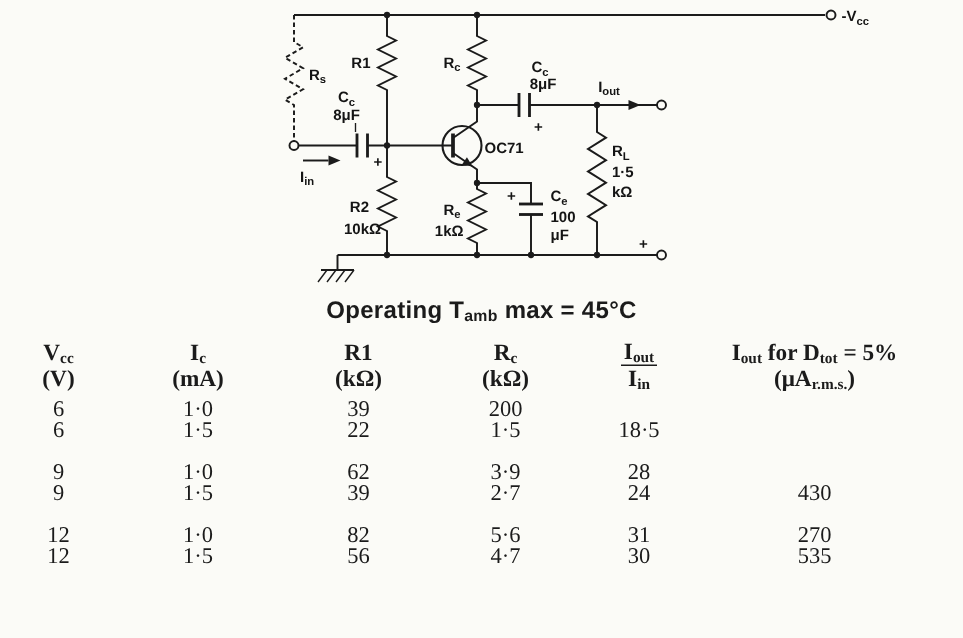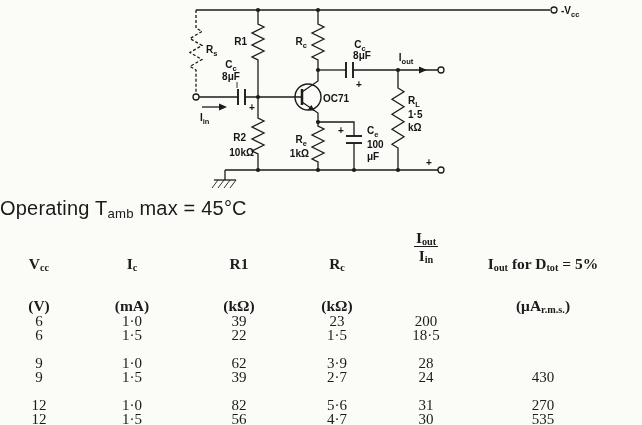--- a/index.html
+++ b/index.html
@@ -19,32 +19,33 @@
   svg .thin  { stroke-width:0.9; }
   svg .dot   { fill:#1b1b1b; stroke:none; }
   svg .term  { fill:#fbfbf7; stroke:#1b1b1b; stroke-width:1.3; }
   svg polygon { fill:#1b1b1b; stroke:none; }
   svg text { font-family:"Liberation Sans",sans-serif; font-weight:bold; font-size:10px; fill:#141414; }
   svg .ss  { font-size:7.5px; }
   svg .plus { font-size:10px; }
 
   
   .op-title {
+    text-align:center;
     font-family:"Liberation Sans",sans-serif;
-    font-weight:400; font-size:20px; line-height:20px;
+    font-weight:700; font-size:16px; line-height:20px;
     margin:0 0 6px 0; letter-spacing:0.2px;
   }
   .sub { font-size:0.66em; vertical-align:-0.22em; }
 
   
   .ttable { width:616px; --cols:78px 108px 106px 90px 88px 146px; }
   .thead, .trow { display:grid; grid-template-columns:var(--cols); }
   .thead { font-weight:bold; font-size:15.5px; }
   .hcol { display:flex; flex-direction:column; align-items:center; }
-  .hname, .hunit { line-height:17px; height:17px; text-align:right; white-space:pre;margin-top:25px; }
+  .hname, .hunit { line-height:17px; height:17px; text-align:right; white-space:pre; }
   .frac { display:inline-block; text-align:center; }
   .frac .num { display:block; border-bottom:1.4px solid #1b1b1b; padding:0 2px; line-height:16px; height:16px; }
   .frac .den { display:block; line-height:17px; }
   .tgroup { margin-bottom:13px; }
   .tgroup:first-of-type { margin-top:8px; }
   .trow { font-size:15px; line-height:14.5px; }
   .trow .cell { text-align:center; }
 </style>
 </head>
 <body>
@@ -203,21 +204,20 @@
         <div class="hname"><span>I</span><span class="sub">out</span><span> for D</span><span class="sub">tot</span><span> = 5%</span></div>
         <div class="hunit"><span>(μA</span><span class="sub">r.m.s.</span><span>)</span></div>
       </div>
     </div>
 
     <div class="tgroup">
       <div class="trow">
         <div class="cell">6</div>
         <div class="cell">1·0</div>
         <div class="cell">39</div>
-        <div class="cell">23</div>
         <div class="cell">200</div>
       </div>
       <div class="trow">
         <div class="cell">6</div>
         <div class="cell">1·5</div>
         <div class="cell">22</div>
         <div class="cell">1·5</div>
         <div class="cell">18·5</div>
       </div>
     </div>

